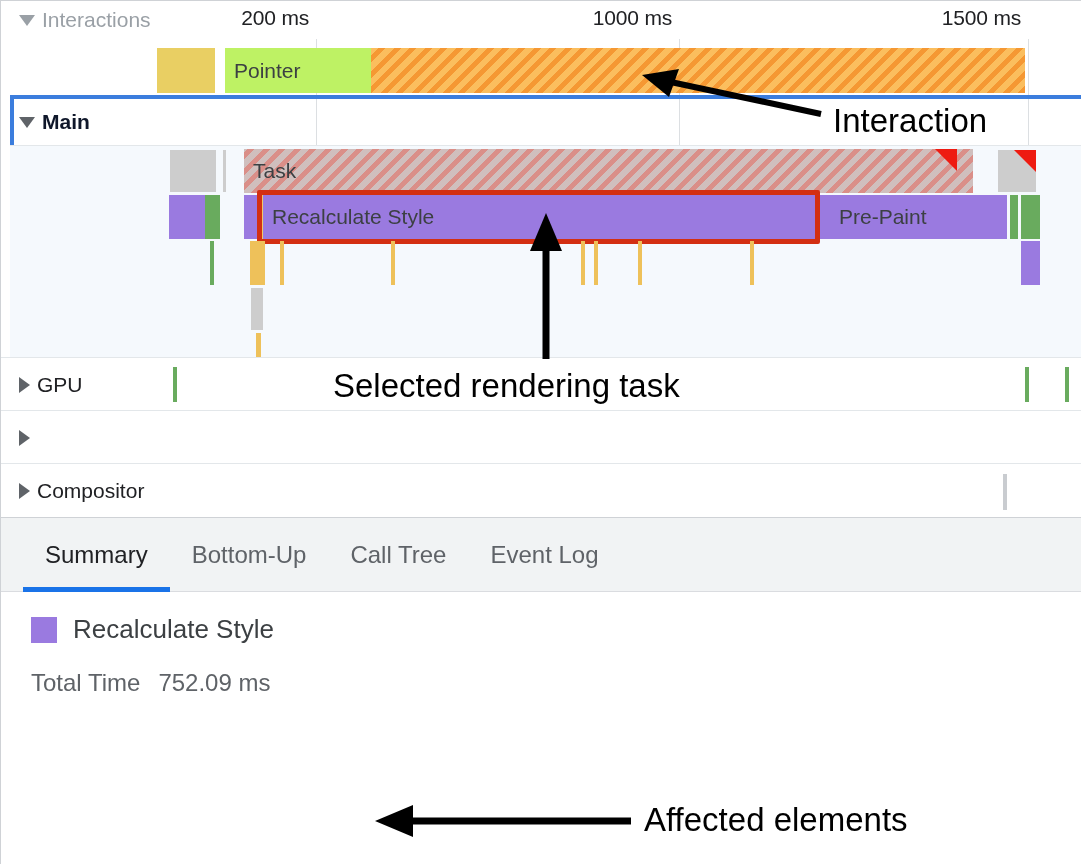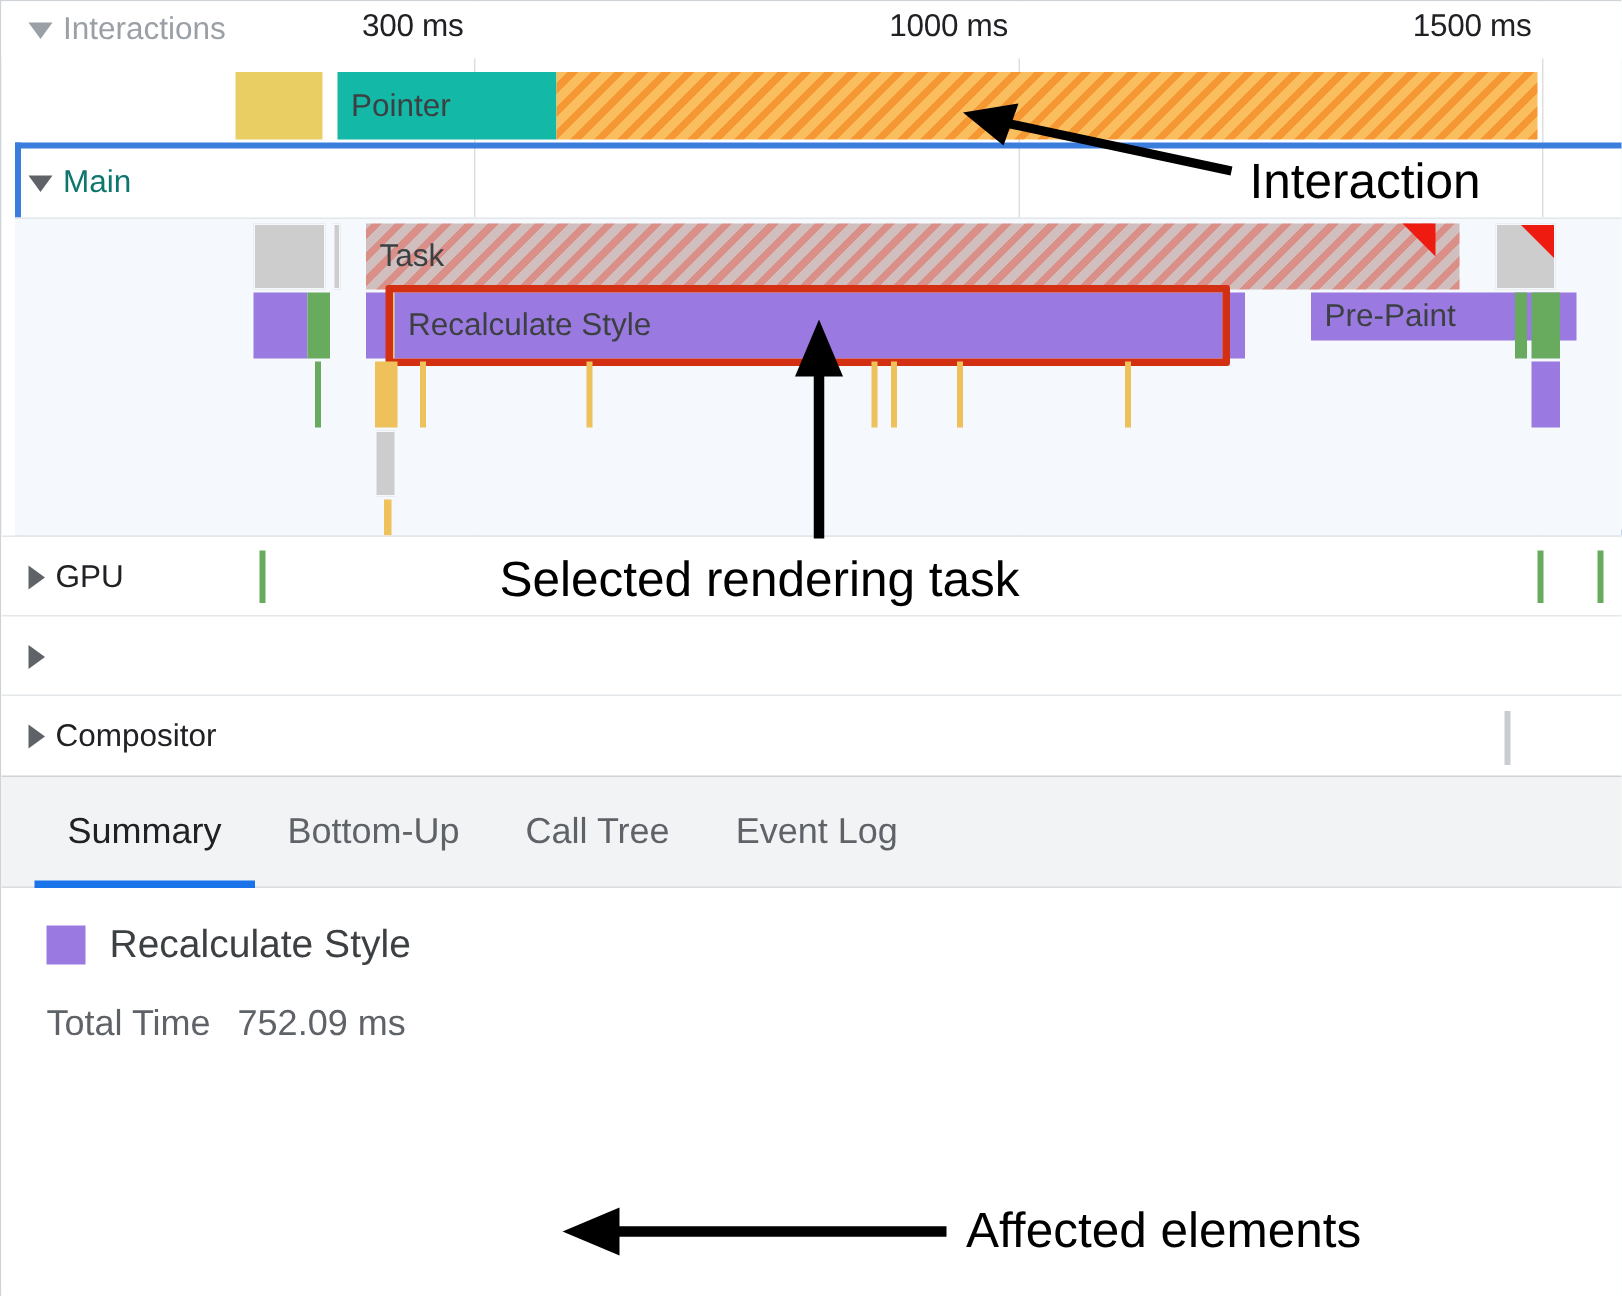--- a/index.html
+++ b/index.html
@@ -35,32 +35,32 @@
   .tri-right{border-top:8px solid transparent;border-bottom:8px solid transparent;border-left:11px solid #5f6368;}
   .tri-down.dark{border-top-color:#5f6368;}
 
   #interactions-label{left:0;top:4px;height:30px;color:#9aa0a6;}
   .ev{position:absolute;box-sizing:border-box;}
   .ev-label{
     position:absolute;left:9px;top:50%;transform:translateY(-50%);
     font-size:21px;color:#3c4043;white-space:nowrap;
   }
   .pointer-a{background:#e9cf63;}
-  .pointer-b{background:#14b8a6;}
+  .pointer-b{background:#bef264;}
   .pointer-hatch{
     background:repeating-linear-gradient(-45deg,#f59833 0 5px,#fbbe5e 5px 11px);
   }
 
   
   #main-track{position:absolute;left:0;top:94px;width:1081px;height:262px;}
   #main-sel-border{
     position:absolute;left:9px;top:0;width:1073px;height:262px;
     border:4px solid #3b7ddd;border-right:none;box-sizing:border-box;pointer-events:none;
   }
-  #main-label{left:0;top:10px;height:34px;color:#0f766e;}
+  #main-label{left:0;top:10px;height:34px;color:#0f172a;font-weight:bold;}
   #main-flame{
     position:absolute;left:9px;top:50px;width:1072px;height:212px;
     background:#f5f9fd;border-top:1px solid #e3e7ea;box-sizing:border-box;
   }
   .fl{position:absolute;box-sizing:border-box;}
   .fl-label{position:absolute;left:9px;top:50%;transform:translateY(-50%);font-size:21px;color:#3c4043;white-space:nowrap;}
   .grey{background:#cdcdcd;border:1px solid #f5f9fd;}
   .purple{background:#9a7ae0;}
   .green{background:#69ab5e;}
   .gold{background:#eec15a;}
@@ -109,21 +109,21 @@
 
 <div class="panel">
 
   <div id="timeline">
 
     <div class="gridline dark" style="left:315px;height:516px;"></div>
     <div class="gridline dark" style="left:678px;height:516px;"></div>
     <div class="gridline dark" style="left:1027px;height:516px;"></div>
 
     <div id="ruler">
-      <div class="tick-label" style="left:133px;width:175px;">300 ms</div>
+      <div class="tick-label" style="left:133px;width:175px;">200 ms</div>
       <div class="tick-label" style="left:496px;width:175px;">1000 ms</div>
       <div class="tick-label" style="left:845px;width:175px;">1500 ms</div>
     </div>
 
     <div id="interactions-track">
       <div class="track-header" id="interactions-label">
         <span class="tri tri-down"></span>
         <span>Interactions</span>
       </div>
 
@@ -157,21 +157,21 @@
         </div>
 
         <div class="fl purple" style="left:159px;top:49px;width:36px;height:44px;"></div>
         <div class="fl green" style="left:195px;top:49px;width:15px;height:44px;"></div>
         <div class="fl purple" style="left:234px;top:49px;width:14px;height:44px;"></div>
         <div class="fl lgold" style="left:248px;top:49px;width:5px;height:44px;"></div>
         <div class="fl purple" style="left:253px;top:49px;width:552px;height:44px;">
           <span class="fl-label">Recalculate Style</span>
         </div>
         <div class="fl purple" style="left:805px;top:49px;width:15px;height:44px;"></div>
-        <div class="fl purple" style="left:864px;top:49px;width:177px;height:32px;">
+        <div class="fl purple" style="left:820px;top:49px;width:177px;height:44px;">
           <span class="fl-label">Pre-Paint</span>
         </div>
         <div class="fl green" style="left:1000px;top:49px;width:8px;height:44px;"></div>
         <div class="fl green" style="left:1011px;top:49px;width:19px;height:44px;"></div>
 
         <div id="sel-highlight" style="left:247px;top:44px;width:563px;height:54px;"></div>
 
         <div class="fl green" style="left:200px;top:95px;width:4px;height:44px;"></div>
         <div class="fl gold" style="left:240px;top:95px;width:15px;height:44px;"></div>
         <div class="fl gold" style="left:270px;top:95px;width:4px;height:44px;"></div>

